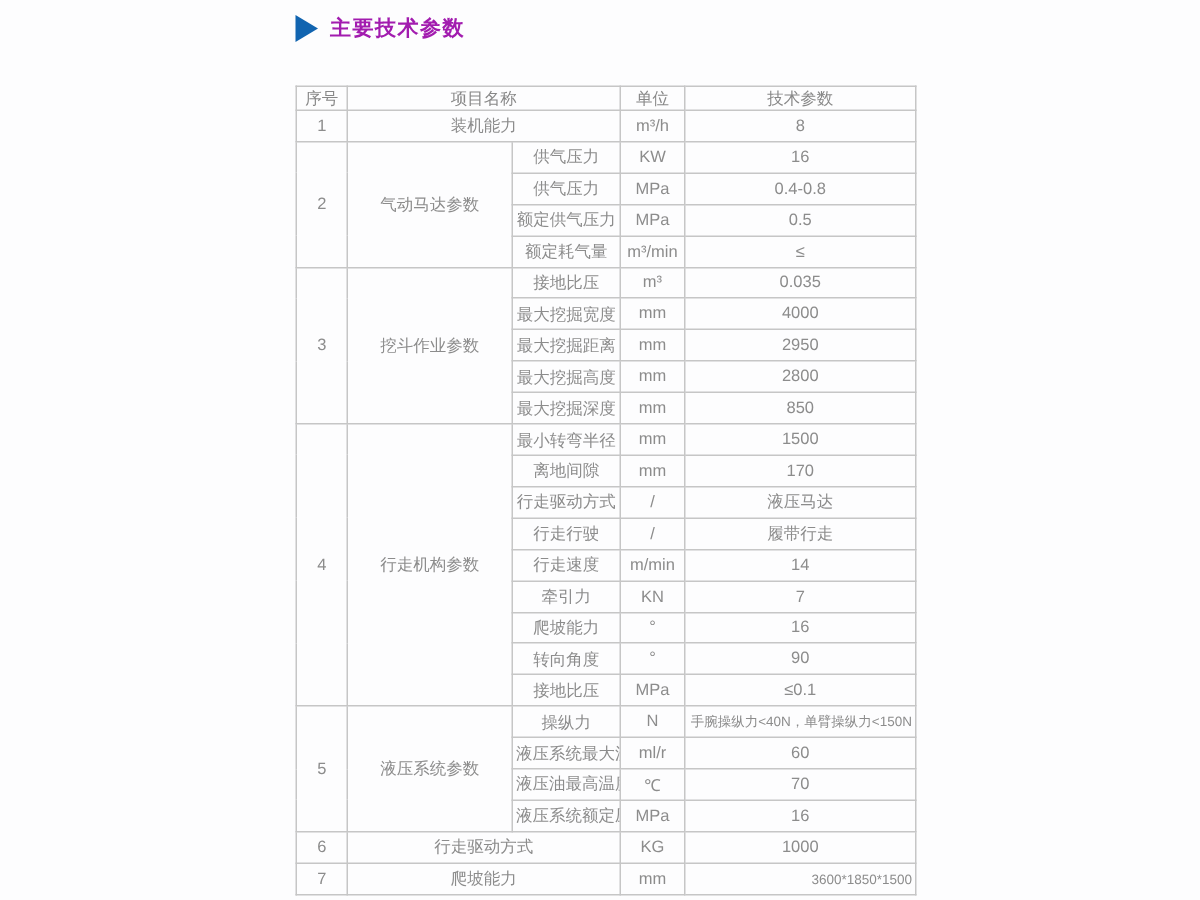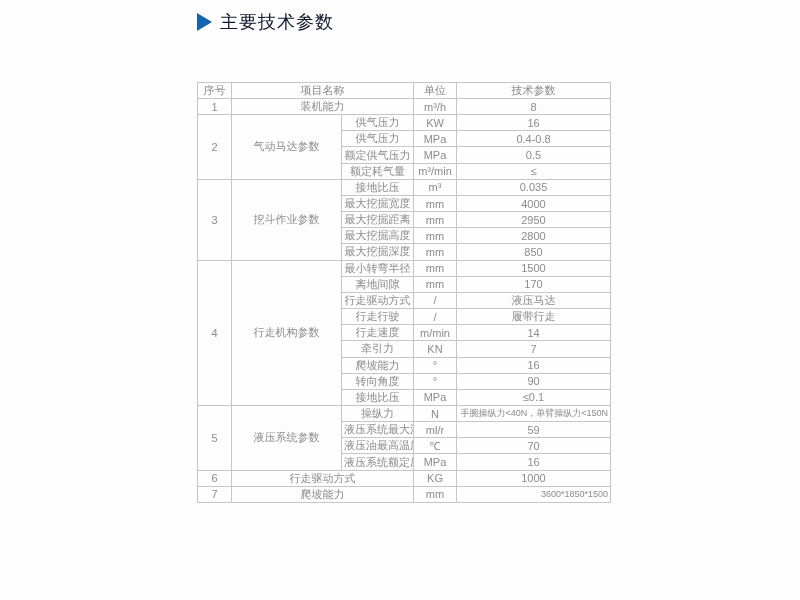--- a/index.html
+++ b/index.html
@@ -26,34 +26,33 @@
   }
   .arrow-icon {
     width: 0;
     height: 0;
     border-top: 9px solid transparent;
     border-bottom: 9px solid transparent;
     border-left: 15px solid #1164b0;
     display: inline-block;
   }
   .page-title {
-    font-size: 18px;
-    font-weight: normal;
-    color: #0f172a;
+    font-size: 14px;
+    font-weight: bold;
+    color: #a21caf;
     letter-spacing: 1px;
   }
   table.params {
     position: absolute;
     left: 197px;
     top: 57px;
     width: 413px;
-    height: 421px;
+    height: 540px;
     border-collapse: collapse;
     table-layout: fixed;
-    margin-top: 25px;
   }
   table.params col.c-no    { width: 34px; }
   table.params col.c-name  { width: 110px; }
   table.params col.c-item  { width: 72px; }
   table.params col.c-unit  { width: 43px; }
   table.params col.c-value { width: 154px; }
   table.params th, table.params td {
     border: 1px solid #c6c6c6;
     text-align: center;
     vertical-align: middle;
@@ -205,21 +204,21 @@
         <tr>
           <td rowspan="4">5</td>
           <td rowspan="4">液压系统参数</td>
           <td>操纵力</td>
           <td>N</td>
           <td class="small">手腕操纵力&lt;40N，单臂操纵力&lt;150N</td>
         </tr>
         <tr>
           <td>液压系统最大流量</td>
           <td>ml/r</td>
-          <td>59</td>
+          <td>60</td>
         </tr>
         <tr>
           <td>液压油最高温度</td>
           <td>℃</td>
           <td>70</td>
         </tr>
         <tr>
           <td>液压系统额定压力</td>
           <td>MPa</td>
           <td>16</td>

